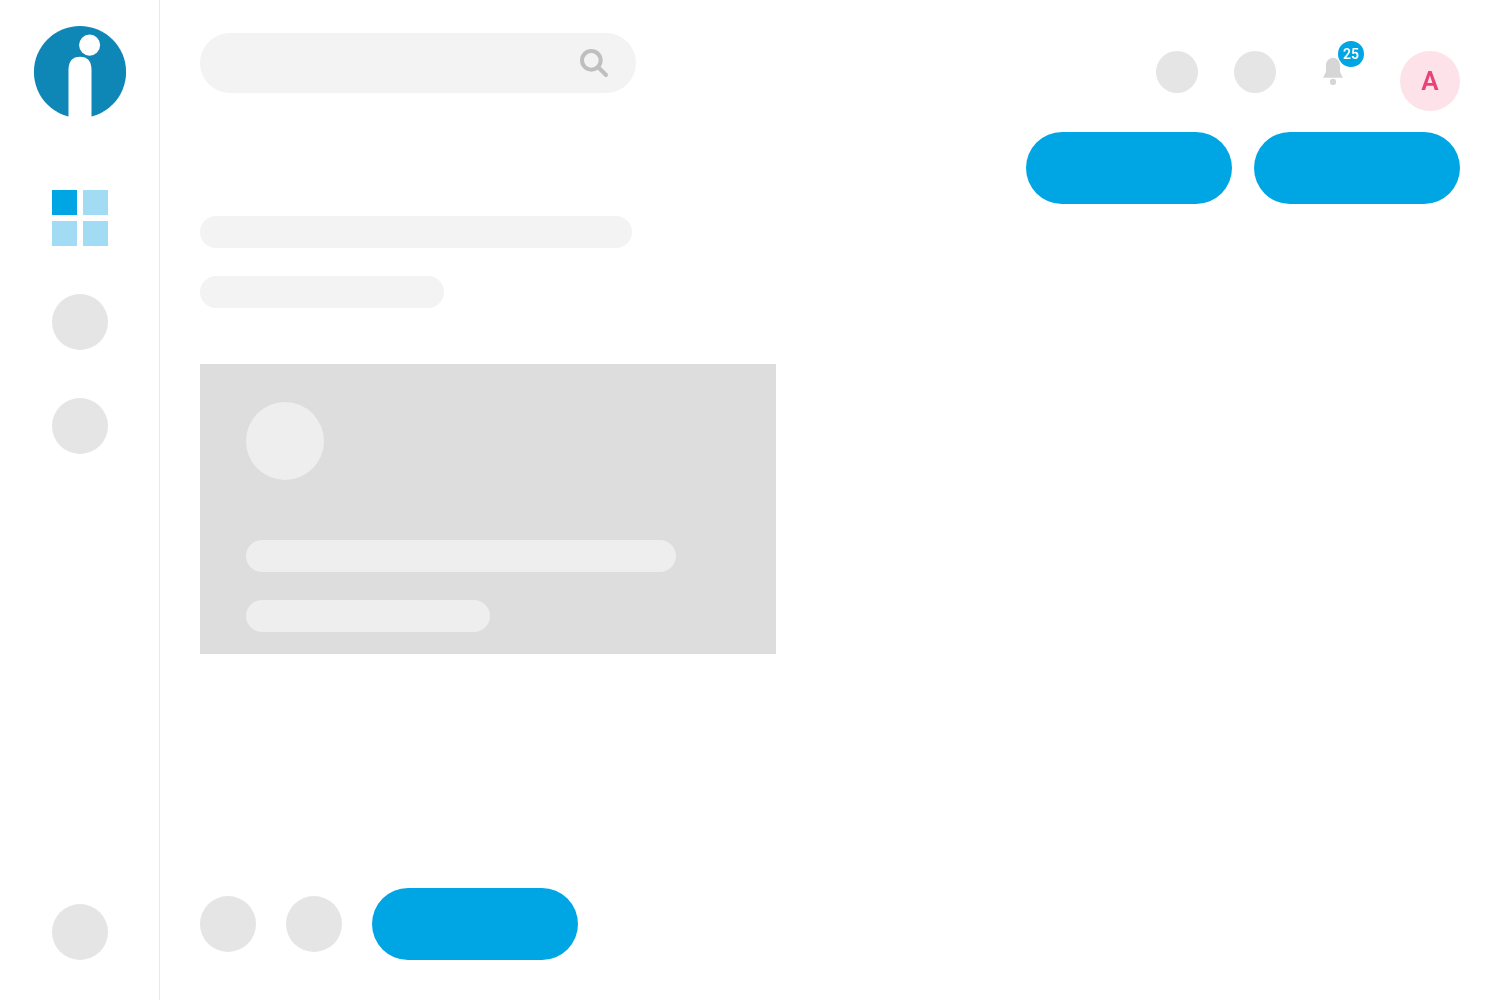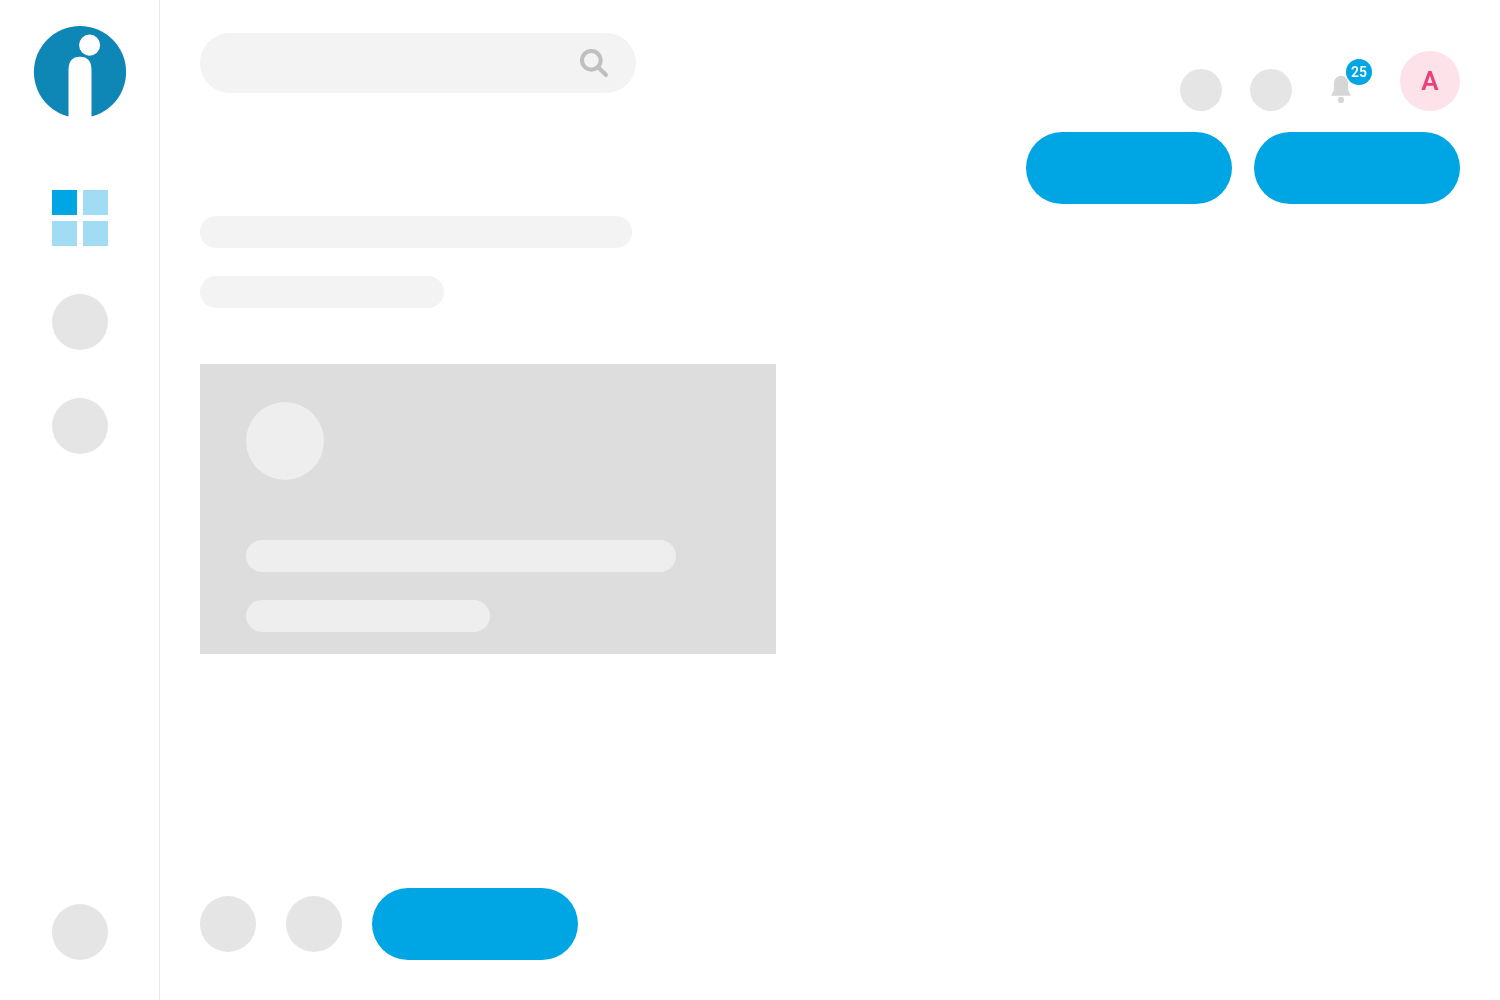--- a/index.html
+++ b/index.html
@@ -77,22 +77,22 @@
     border-radius: 34px;
     display: flex;
     align-items: center;
     justify-content: flex-end;
     padding-right: 26px;
   }
   .search svg { display: block; }
   .top-right {
     margin-left: auto;
     display: flex;
-    align-items: flex-end;
-    gap: 28px;
+    align-items: flex-start;
+    gap: 36px;
     margin-top: 36px;
   }
   .top-circle {
     width: 42px;
     height: 42px;
     border-radius: 50%;
     background: #e5e5e5;
   }
   .bell-wrap {
     position: relative;

